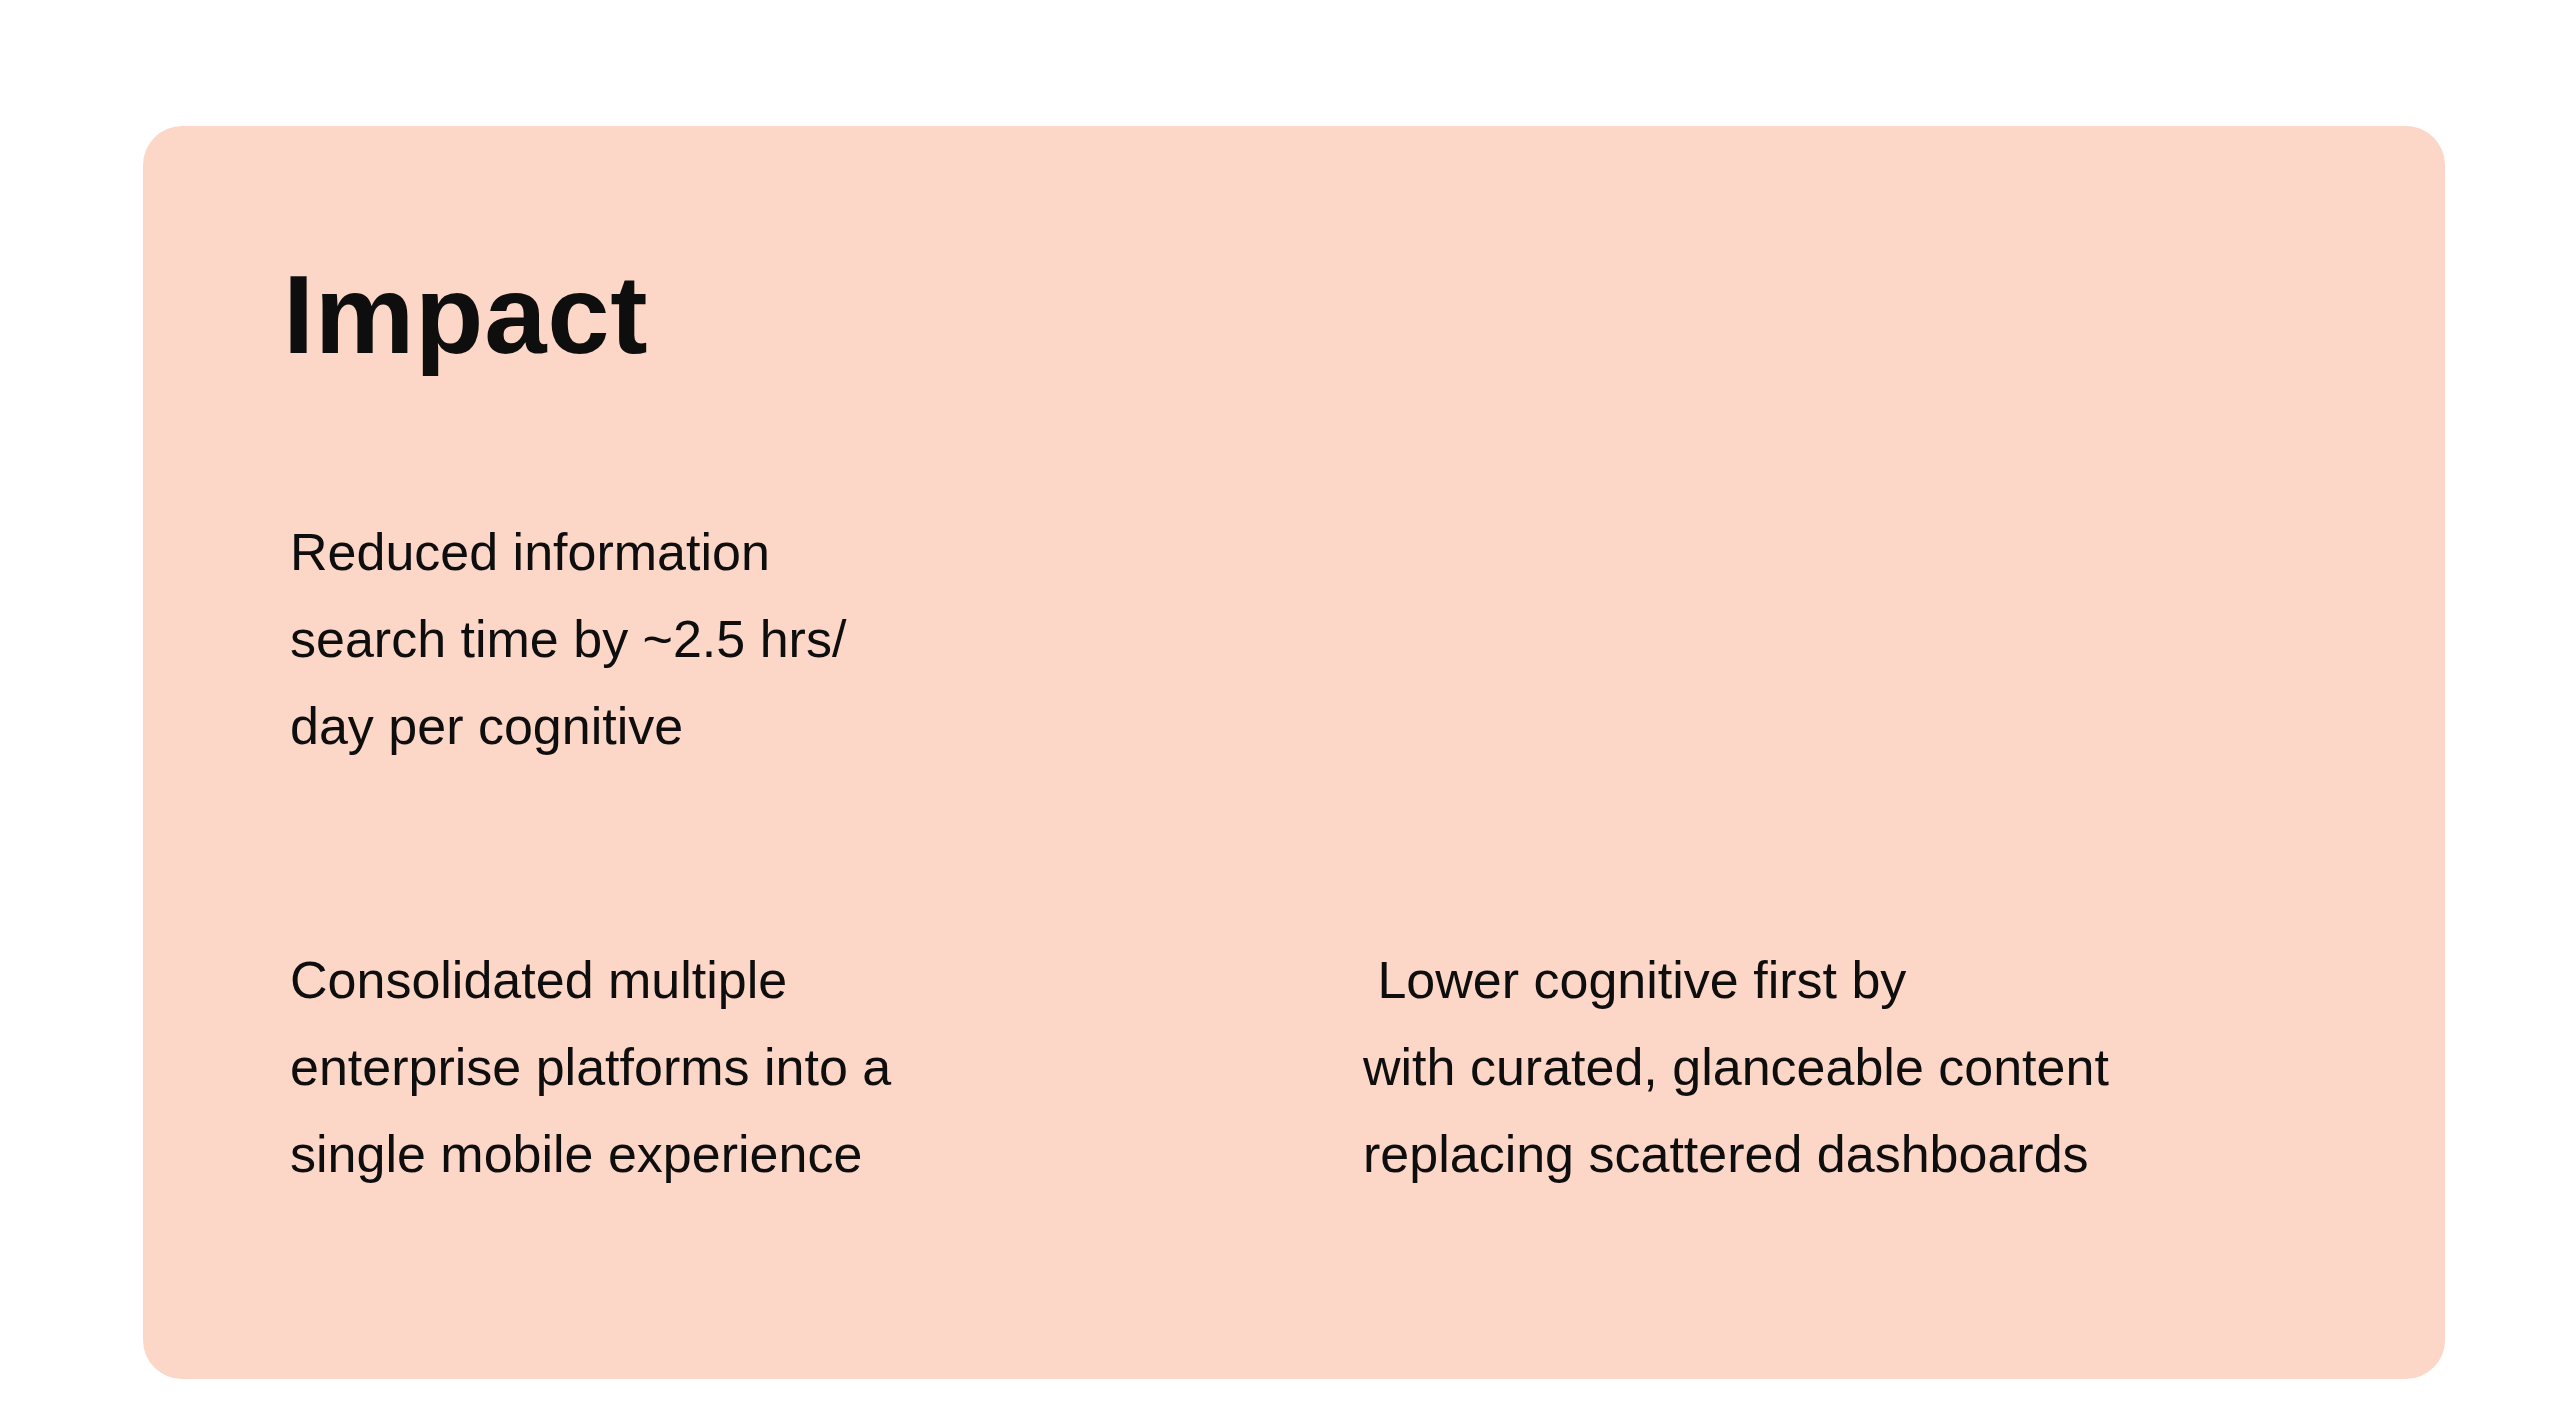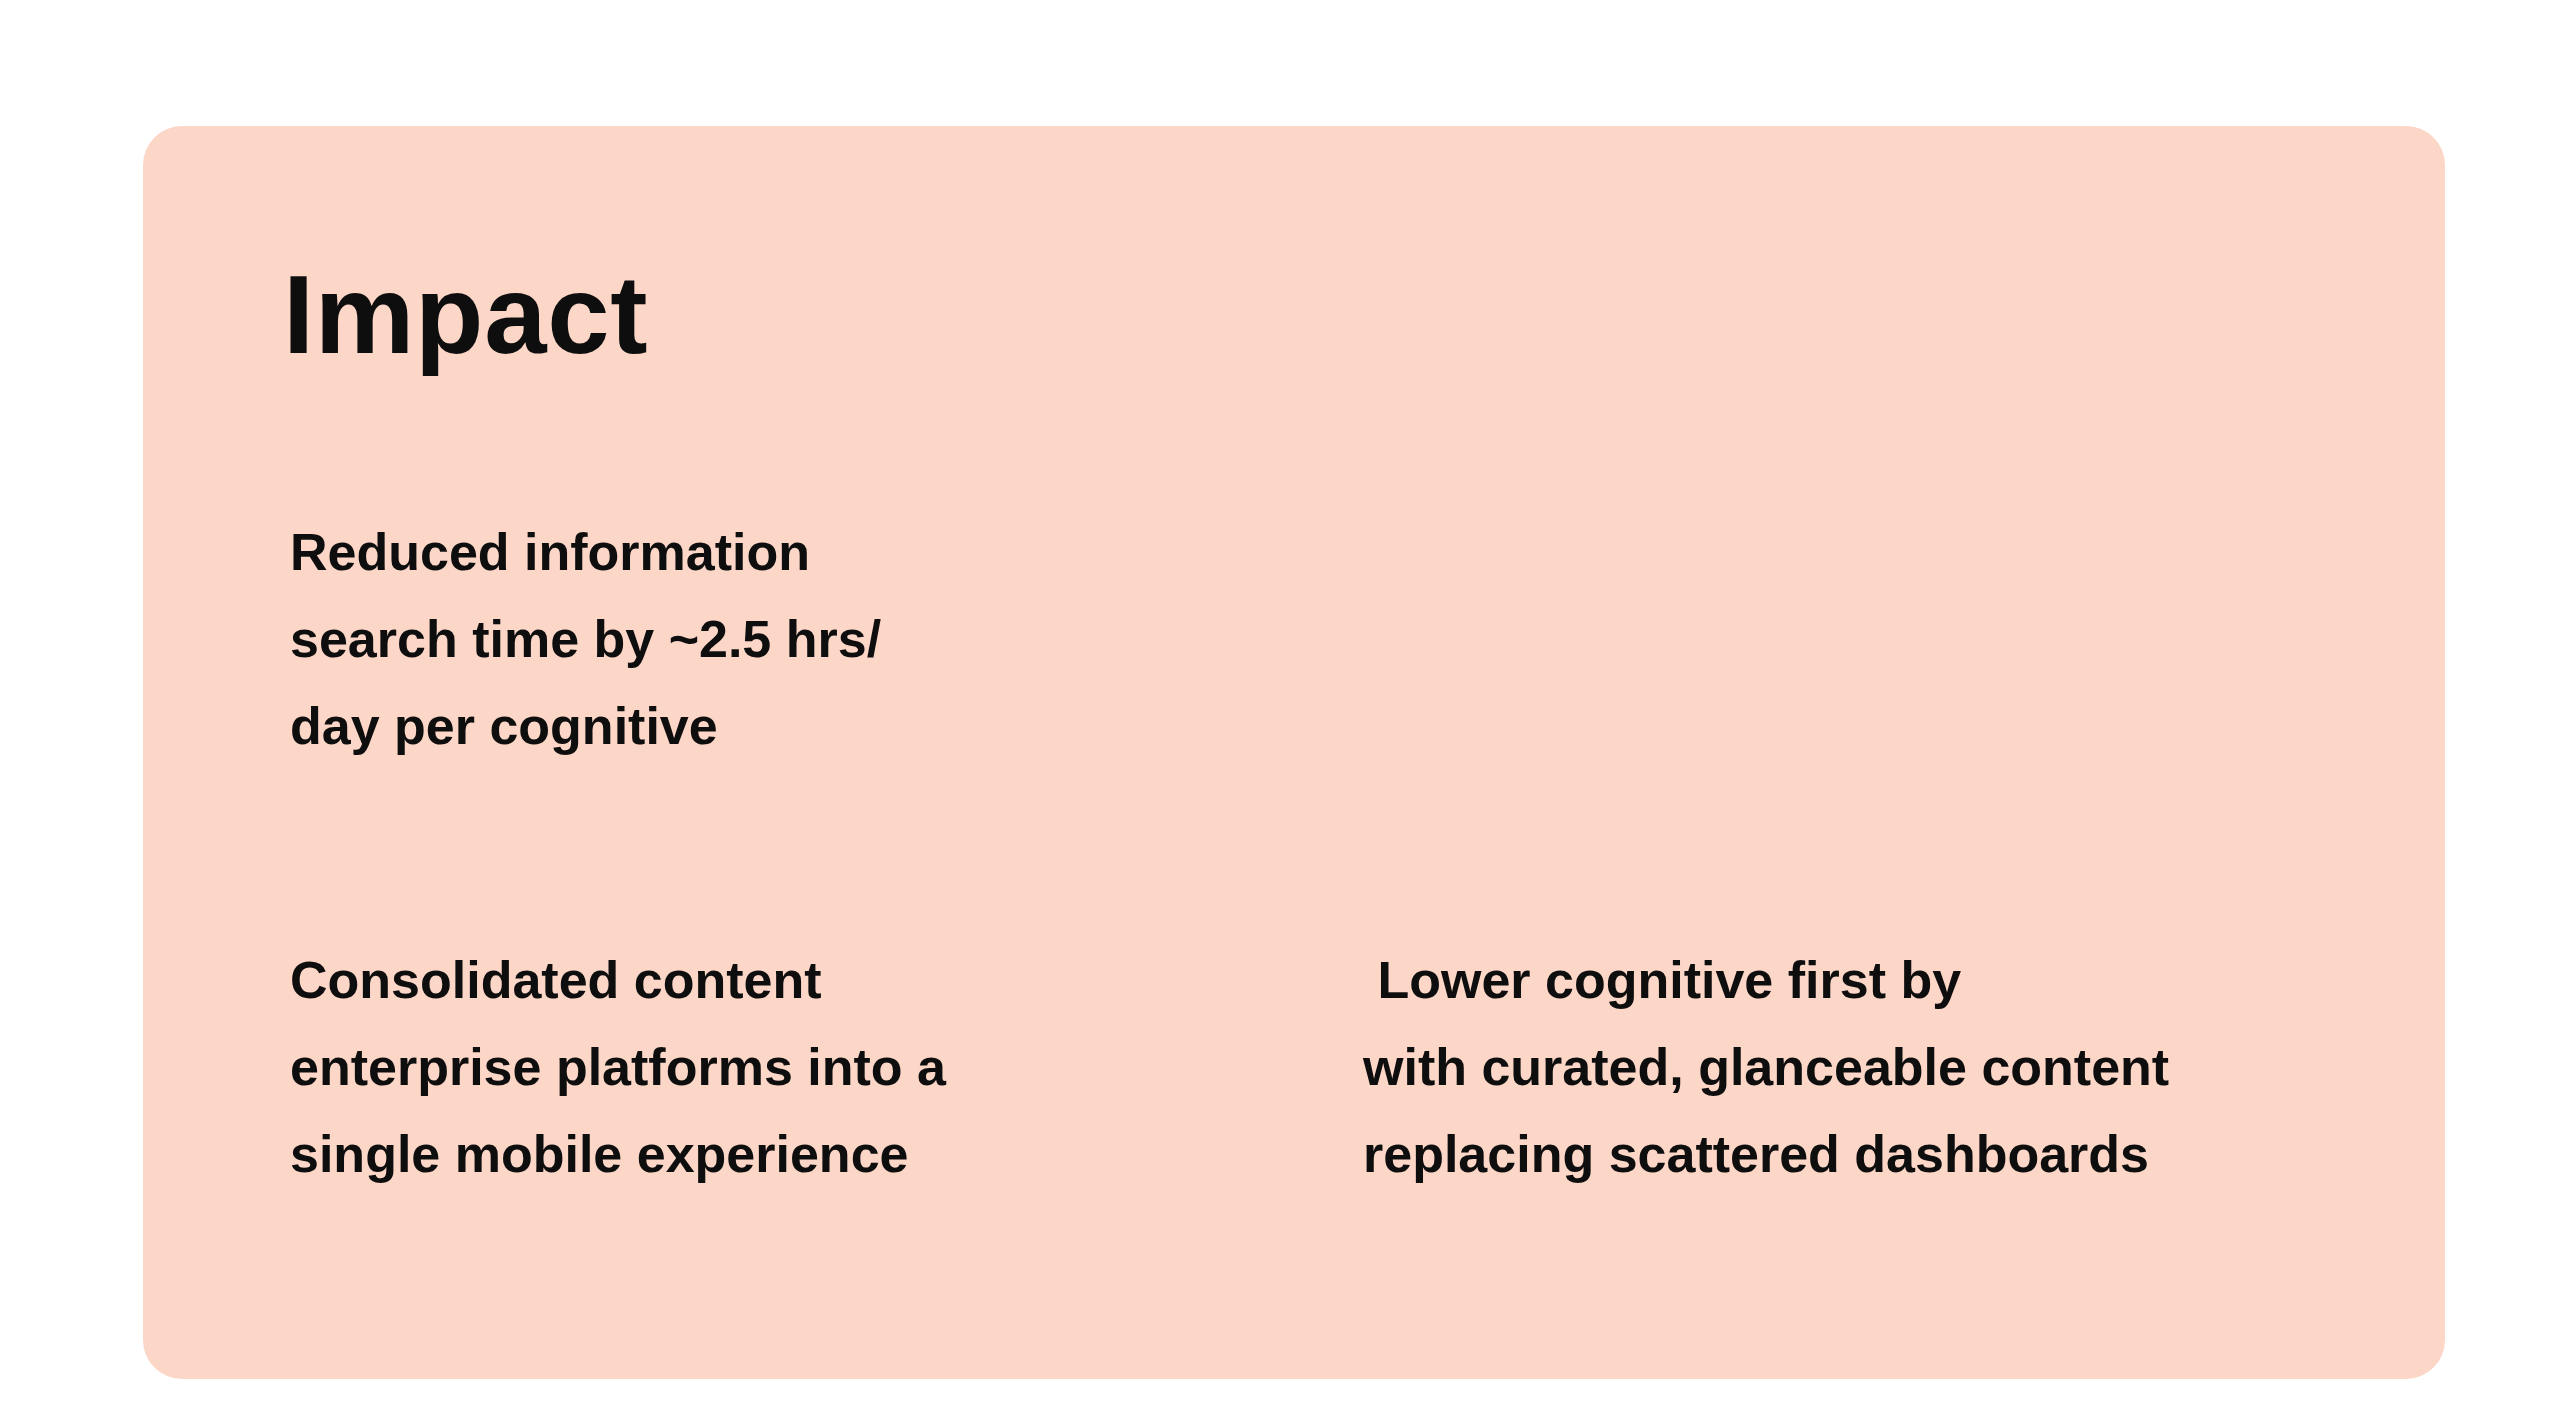--- a/index.html
+++ b/index.html
@@ -37,21 +37,21 @@
     line-height:112px;
     font-weight:700;
     letter-spacing:0.7px;
     color:var(--text);
     white-space:pre;
   }
   .impact-block{
     position:absolute;
     font-size:52px;
     line-height:75px;
-    font-weight:700;
+    font-weight:400;
     color:var(--text);
   }
   .impact-block .line{
     white-space:pre; 
   }
   .block-tl{left:123px;top:365px;}
   .block-tr{left:1196px;top:365px;}
   .block-bl{left:123px;top:793px;}
   .block-br{left:1196px;top:793px;}
 </style>
@@ -64,21 +64,21 @@
     <h1 class="card-title">Impact</h1>
 
     <div class="impact-block block-tl">
       <div class="line">Reduced information</div>
       <div class="line">search time by ~2.5 hrs/</div>
       <div class="line">day per cognitive</div>
     </div>
 
 
     <div class="impact-block block-bl">
-      <div class="line">Consolidated content</div>
+      <div class="line">Consolidated multiple</div>
       <div class="line">enterprise platforms into a</div>
       <div class="line">single mobile experience</div>
     </div>
 
     <div class="impact-block block-br">
       <div class="line"> Lower cognitive first by</div>
       <div class="line">with curated, glanceable content</div>
       <div class="line">replacing scattered dashboards</div>
     </div>
 

